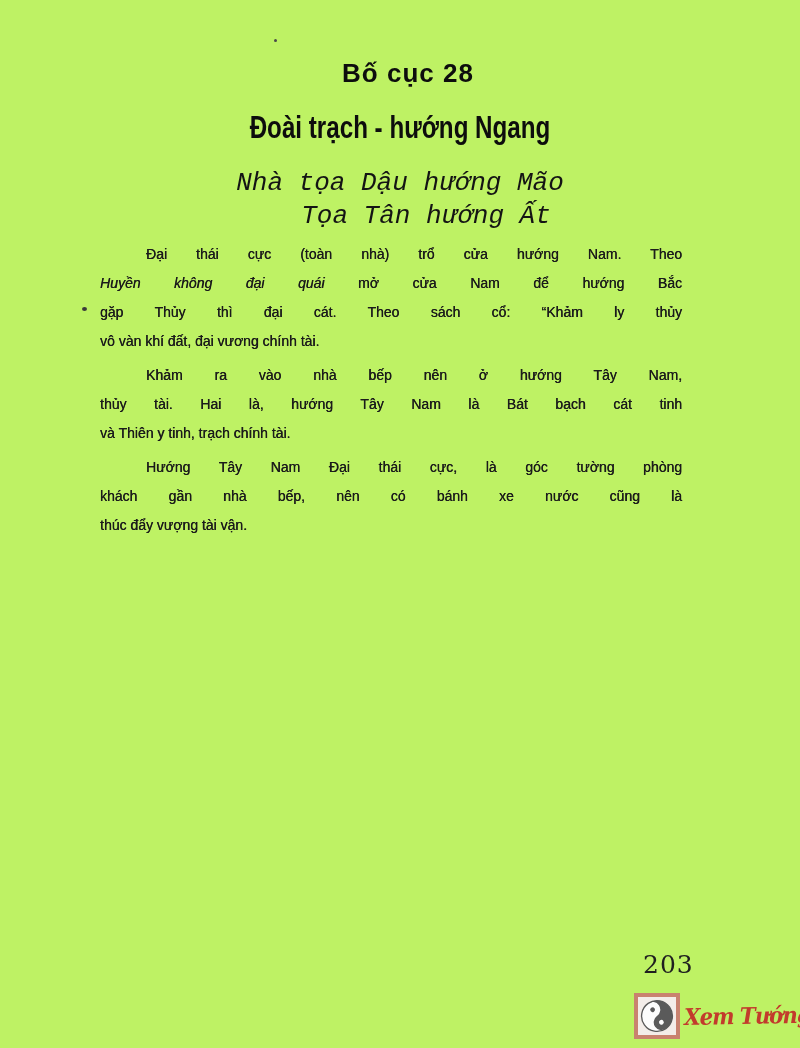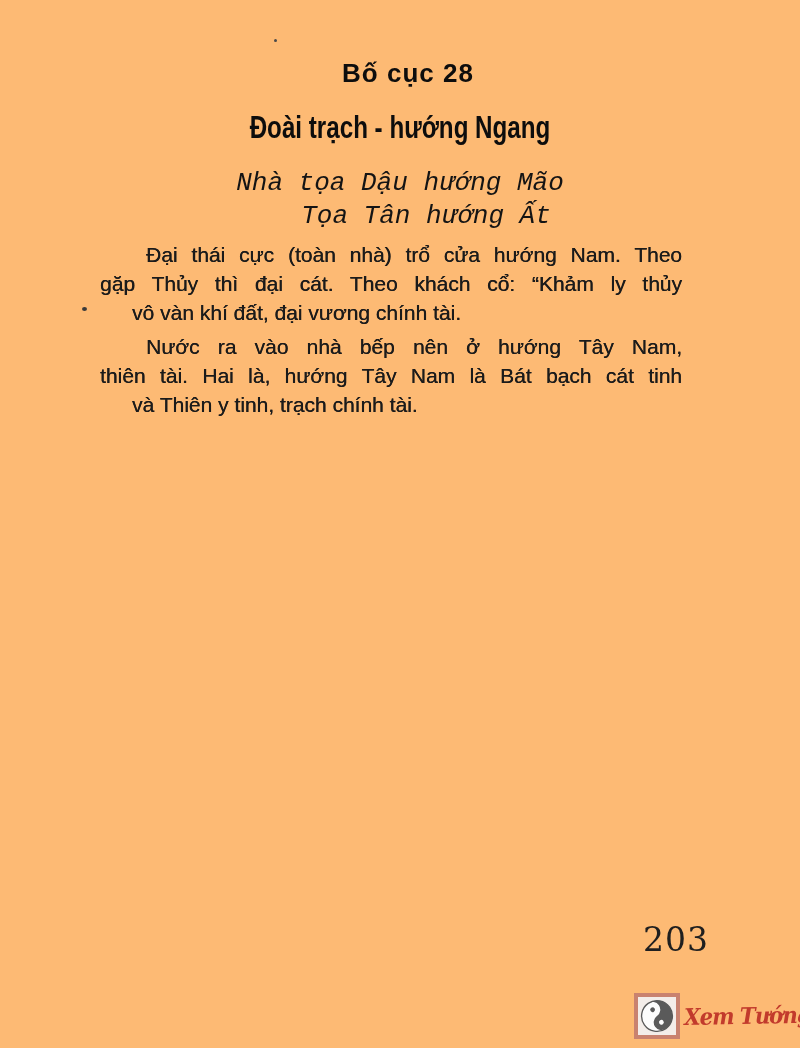--- a/index.html
+++ b/index.html
@@ -4,21 +4,21 @@
 <style>
   html, body {
     margin: 0;
     padding: 0;
     background: #ffffff;
   }
   .page {
     position: relative;
     width: 800px;
     height: 1048px;
-    background: #fdba74;
+    background: #bef264;
     overflow: hidden;
     color: #1b1b1b;
     font-family: "Liberation Sans", sans-serif;
   }
   
   .speck {
     position: absolute;
     left: 274px; top: 39px;
     width: 3px; height: 3px;
     background: #4a4a4a;
@@ -68,50 +68,49 @@
     color: #141414;
   }
   .subtitle.s1 { top: 168px; }
   .subtitle.s2 { top: 201px; padding-left: 26px; }
 
   
   .body-text {
     position: absolute;
     left: 100px; top: 240px;
     width: 582px;
-    font-size: 21px;
+    font-size: 14px;
     line-height: 29px;
     color: #1b1b1b;
     text-shadow: 0.3px 0 0 #1b1b1b;
   }
   .para { margin: 0 0 5px 0; }
   .para:last-child { margin-bottom: 0; }
   .line {
     text-align: justify;
     text-align-last: justify;
     white-space: normal;
     height: 29px;
     overflow: visible;
   }
   .line.indent { padding-left: 46px; }
   .line.last {
     text-align: right;
     text-align-last: left;
-    margin-left: 32px;
   }
   .line em {
     font-style: italic;
   }
 
   
   .page-number {
     position: absolute;
-    left: 643px; top: 920px;
+    left: 643px; top: 950px;
     font-family: "DejaVu Serif", serif;
-    font-size: 33px;
+    font-size: 25px;
     color: #1f1f1f;
     letter-spacing: 1px;
   }
   .watermark {
     position: absolute;
     left: 634px; top: 993px;
     display: flex;
     align-items: center;
     gap: 4px;
   }
@@ -150,30 +149,36 @@
 
   <div class="subtitle s1">Nhà tọa Dậu hướng Mão</div>
   <div class="subtitle s2">Tọa Tân hướng Ất</div>
 
   <div class="margin-dot"></div>
 
   <div class="body-text">
 
     <div class="para">
       <div class="line indent">Đại thái cực (toàn nhà) trổ cửa hướng Nam. Theo</div>
-      <div class="line">gặp Thủy thì đại cát. Theo khách cổ: “Khảm ly thủy</div>
+      <div class="line"><em>Huyền không đại quái</em><span> mở cửa Nam để hướng Bắc</span></div>
+      <div class="line">gặp Thủy thì đại cát. Theo sách cổ: “Khảm ly thủy</div>
       <div class="line last">vô vàn khí đất, đại vương chính tài.</div>
     </div>
 
     <div class="para">
-      <div class="line indent">Nước ra vào nhà bếp nên ở hướng Tây Nam,</div>
-      <div class="line">thiên tài. Hai là, hướng Tây Nam là Bát bạch cát tinh</div>
+      <div class="line indent">Khảm ra vào nhà bếp nên ở hướng Tây Nam,</div>
+      <div class="line">thủy tài. Hai là, hướng Tây Nam là Bát bạch cát tinh</div>
       <div class="line last">và Thiên y tinh, trạch chính tài.</div>
     </div>
 
+    <div class="para">
+      <div class="line indent">Hướng Tây Nam Đại thái cực, là góc tường phòng</div>
+      <div class="line">khách gần nhà bếp, nên có bánh xe nước cũng là</div>
+      <div class="line last">thúc đẩy vượng tài vận.</div>
+    </div>
 
   </div>
 
   <div class="page-number">203</div>
 
   <div class="watermark">
     <span class="yy-box">
       <svg viewBox="0 0 64 64" width="34" height="34" aria-hidden="true">
         <circle cx="32" cy="32" r="29" fill="#fcfcfc" stroke="#5a5a5a" stroke-width="2.5"></circle>
         <path d="M32 3 a29 29 0 0 1 0 58 a14.5 14.5 0 0 1 0 -29 a14.5 14.5 0 0 0 0 -29 z" fill="#5a5a5a"></path>

